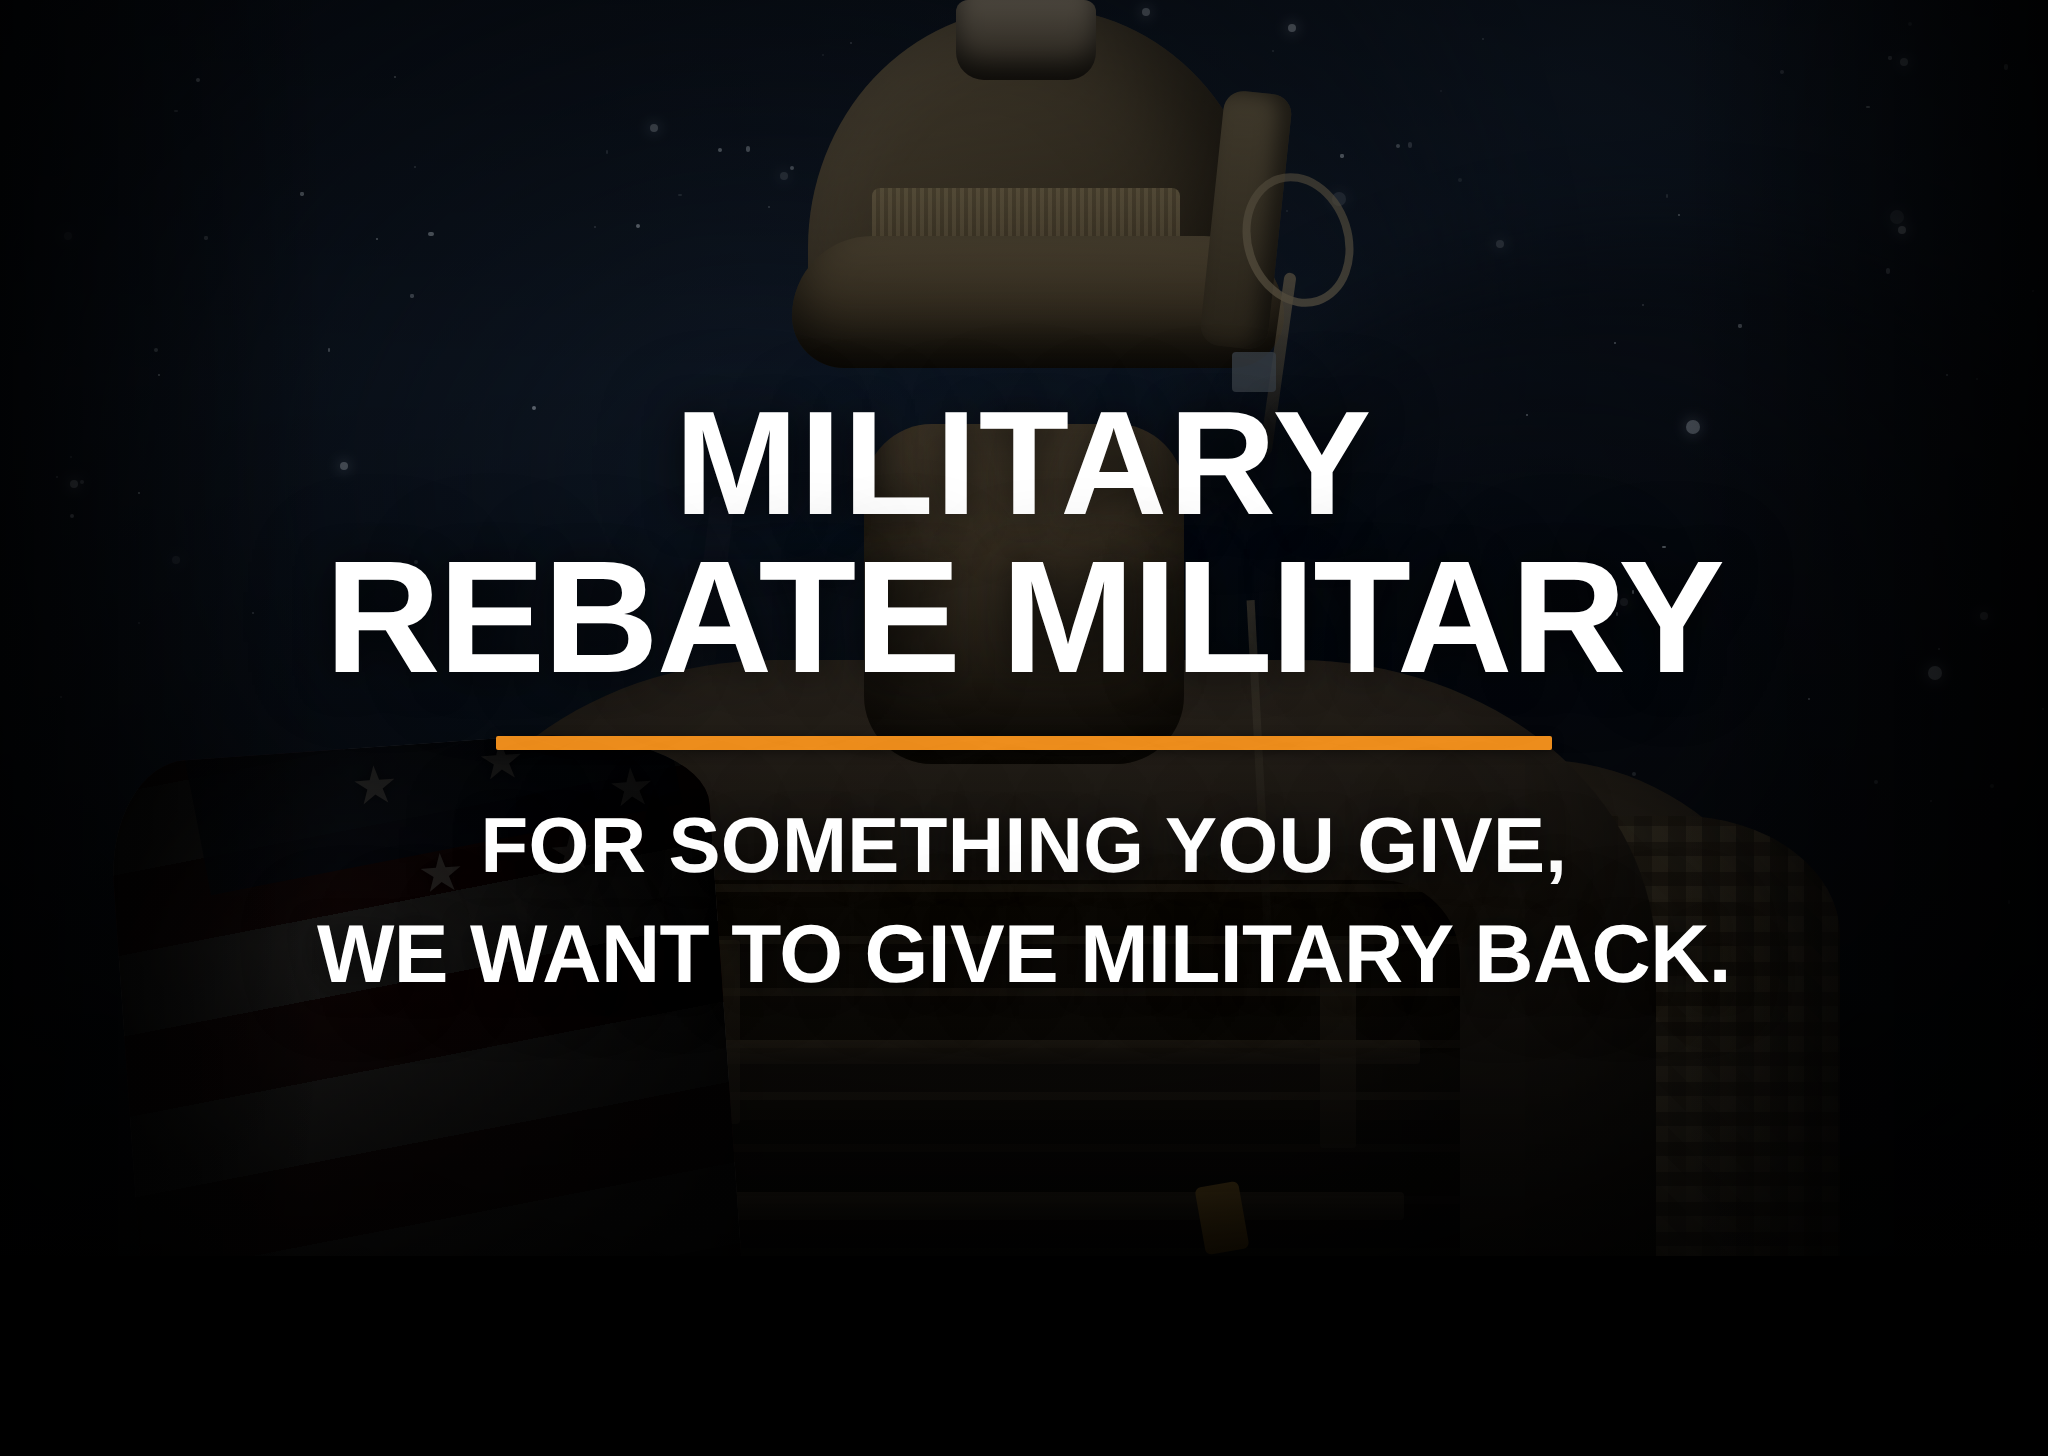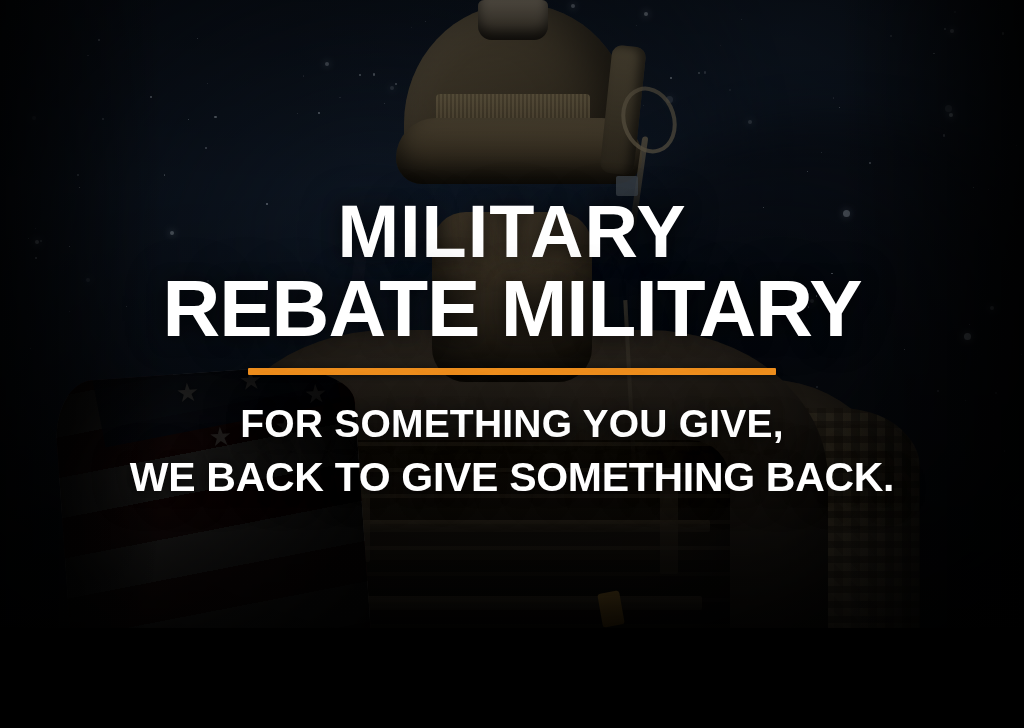--- a/index.html
+++ b/index.html
@@ -470,18 +470,18 @@
     <div class="title-wrap">
       <h1 class="headline">
         <span class="l1">MILITARY</span>
         <span class="l2">REBATE MILITARY</span>
       </h1>
 
       <div class="divider" style="background: rgb(239, 143, 30);"></div>
 
       <p class="subhead">
         <span class="s1">FOR SOMETHING YOU GIVE,</span>
-        <span class="s2">WE BACK TO GIVE SOMETHING BACK.</span>
+        <span class="s2">WE WANT TO GIVE MILITARY BACK.</span>
       </p>
     </div>
 
   </div>
 </div>
 
 </body></html>

